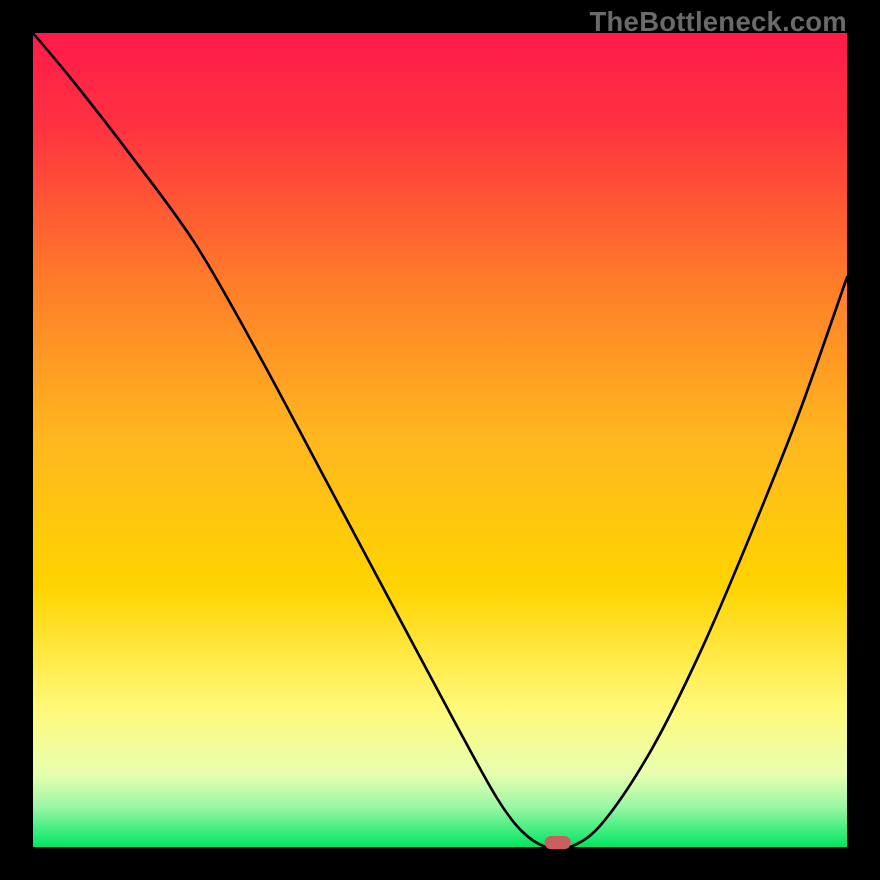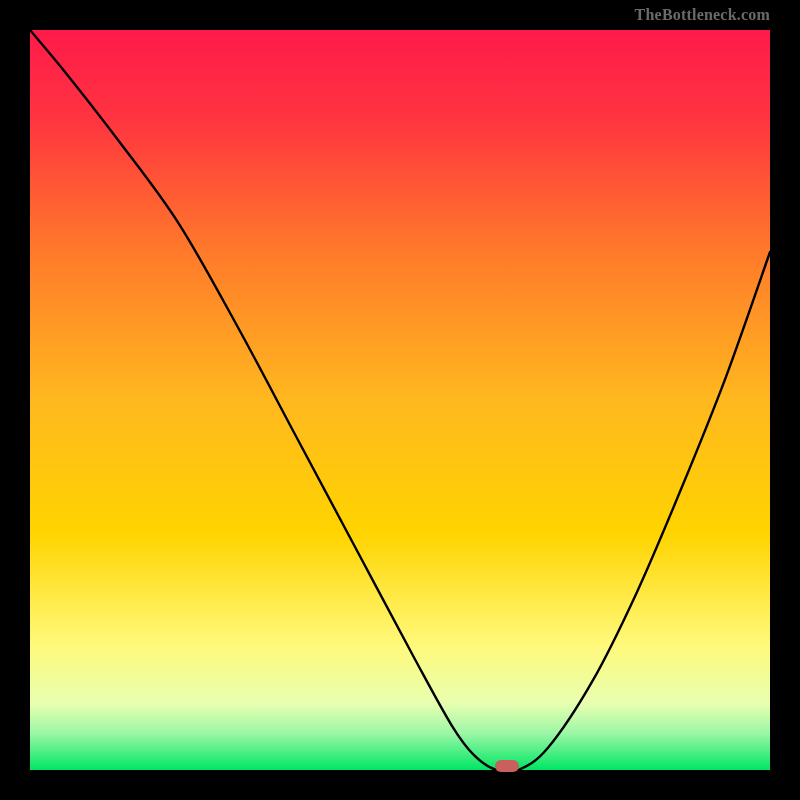--- a/index.html
+++ b/index.html
@@ -27,22 +27,22 @@
     position: absolute;
     left: 0;
     top: 0;
     width: 100%;
     height: 100%;
   }
   .watermark {
     position: absolute;
     top: 6px;
     right: 30px;
-    font-family: Liberation Serif, serif;
-    font-size: 16px;
+    font-family: Liberation Sans, sans-serif;
+    font-size: 25px;
     font-weight: bold;
     color: #6a6a6a;
     letter-spacing: 0.2px;
   }
   svg.curve {
     position: absolute;
     left: 0;
     top: 0;
     width: 100%;
     height: 100%;

